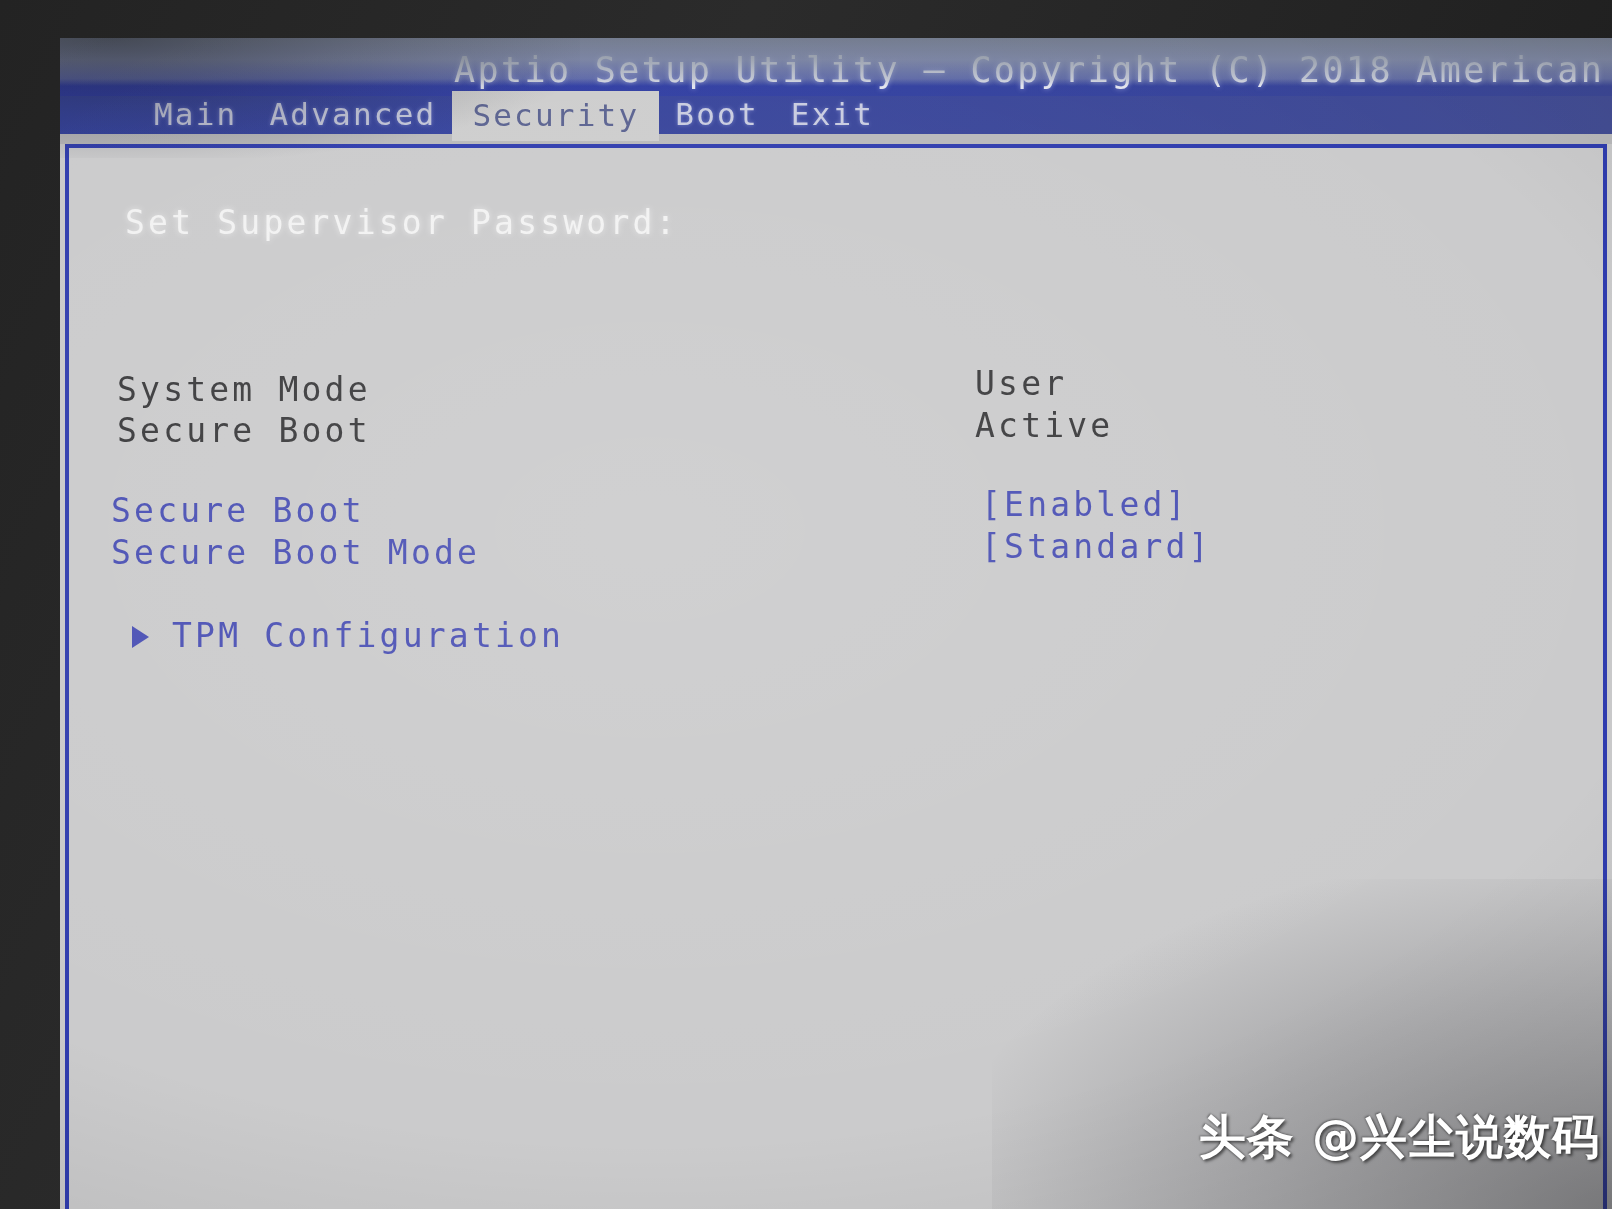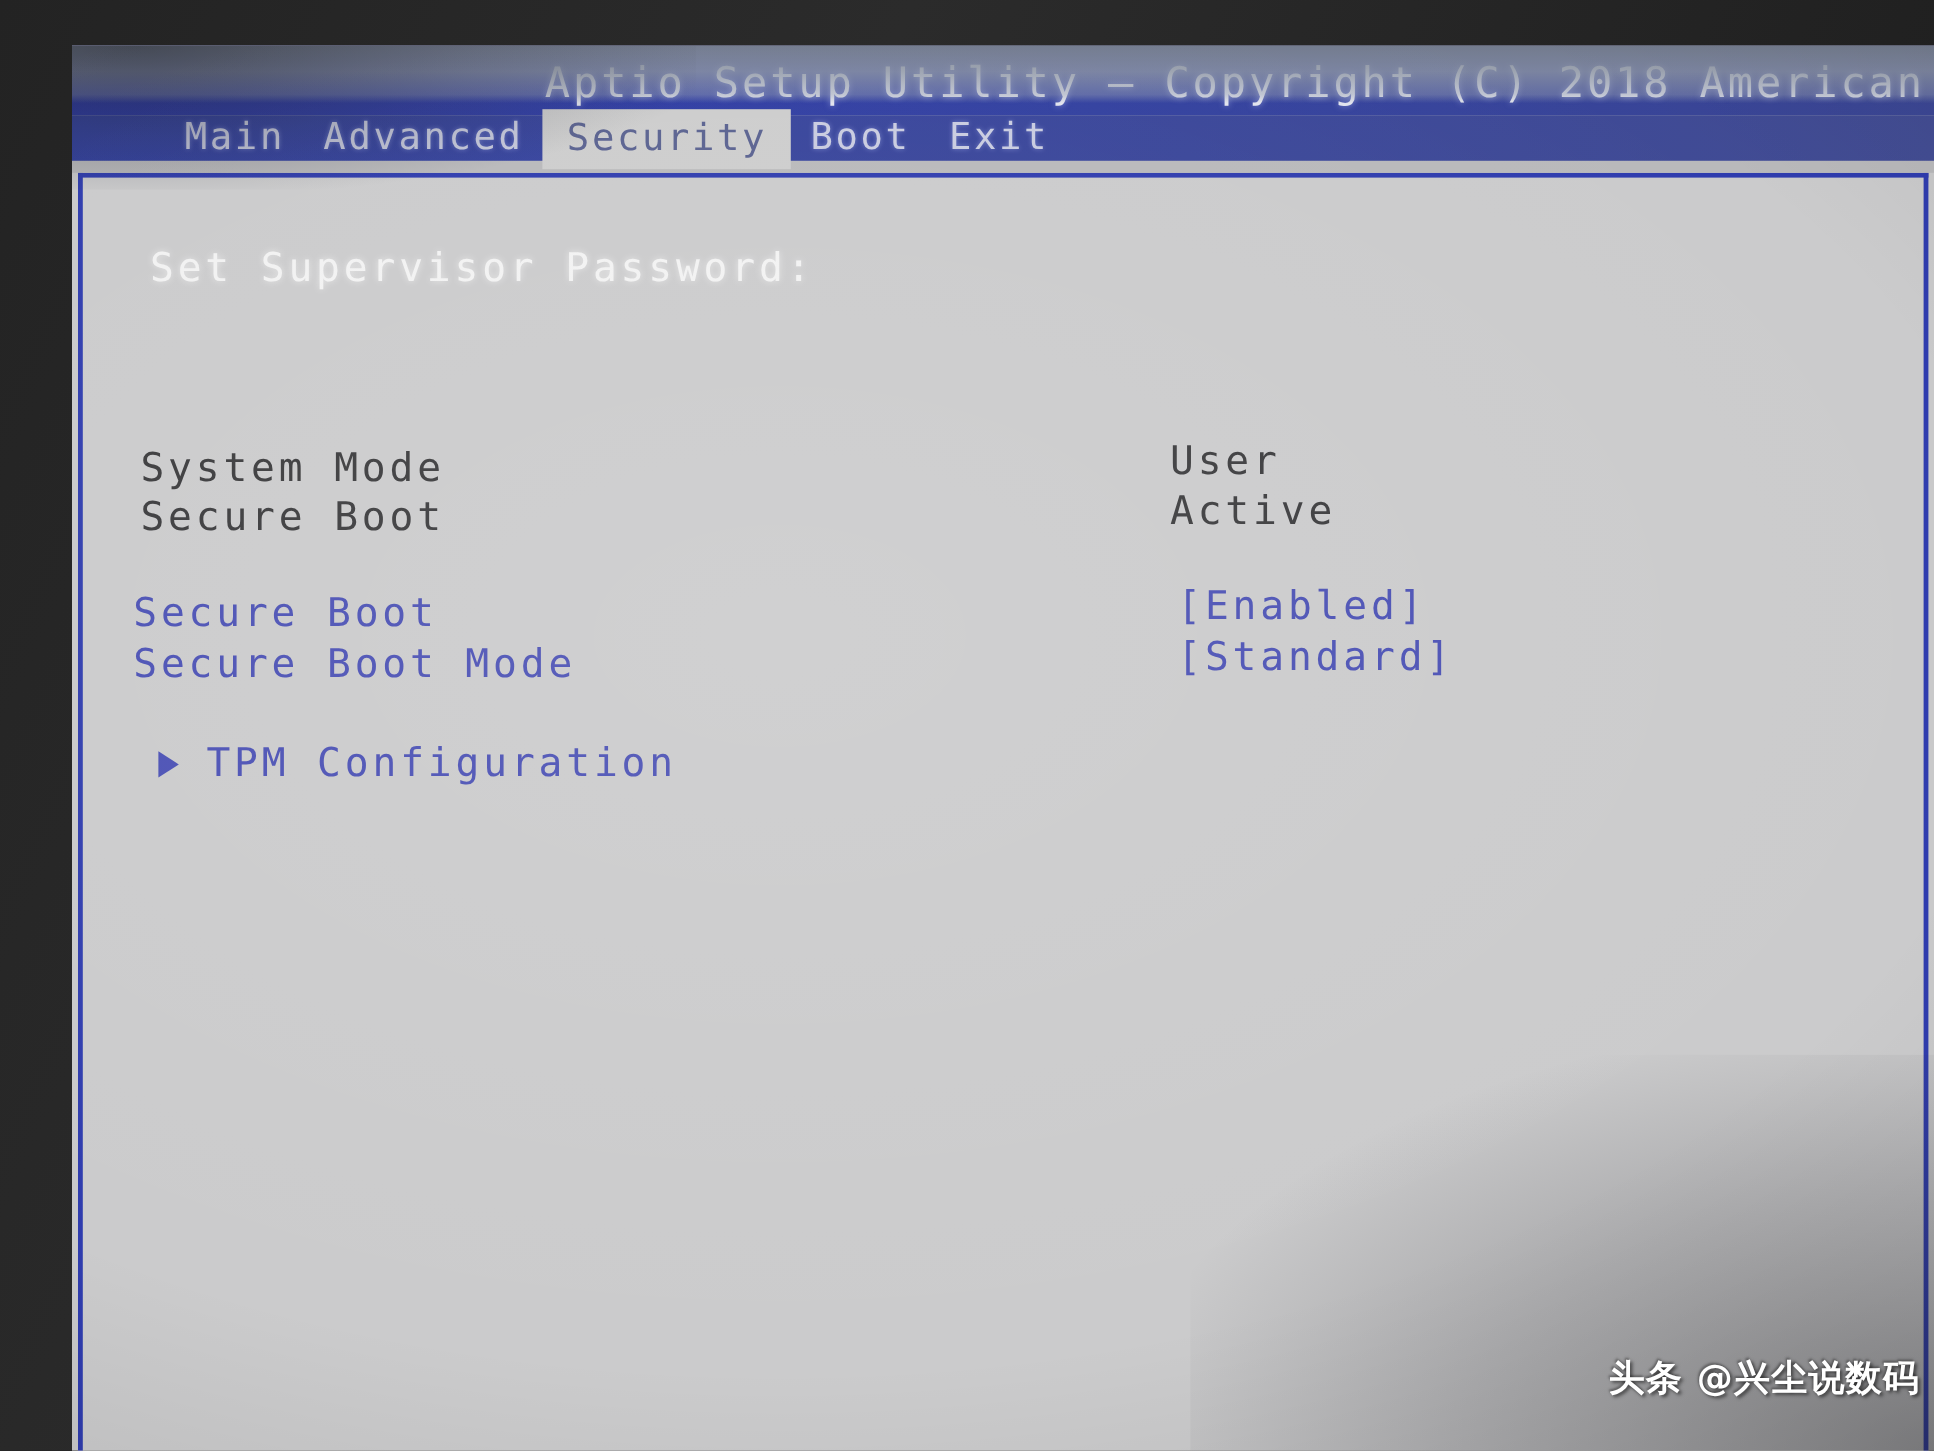--- a/index.html
+++ b/index.html
@@ -160,21 +160,21 @@
     border-bottom:11px solid transparent;
     margin-left:63px; margin-right:23px;
     position:relative; top:1px;
   }
 
   
   #watermark {
     position:absolute;
     right:12px; bottom:40px;
     font-family:"DejaVu Sans","Liberation Sans",sans-serif;
-    font-size:30px; font-weight:bold;
+    font-size:47px; font-weight:bold;
     color:#ffffff;
     letter-spacing:1px;
     white-space:nowrap;
     text-shadow:
        2px 2px 3px rgba(0,0,0,.55),
       -1px -1px 2px rgba(0,0,0,.35);
     z-index:60;
   }
 </style>
 </head>

